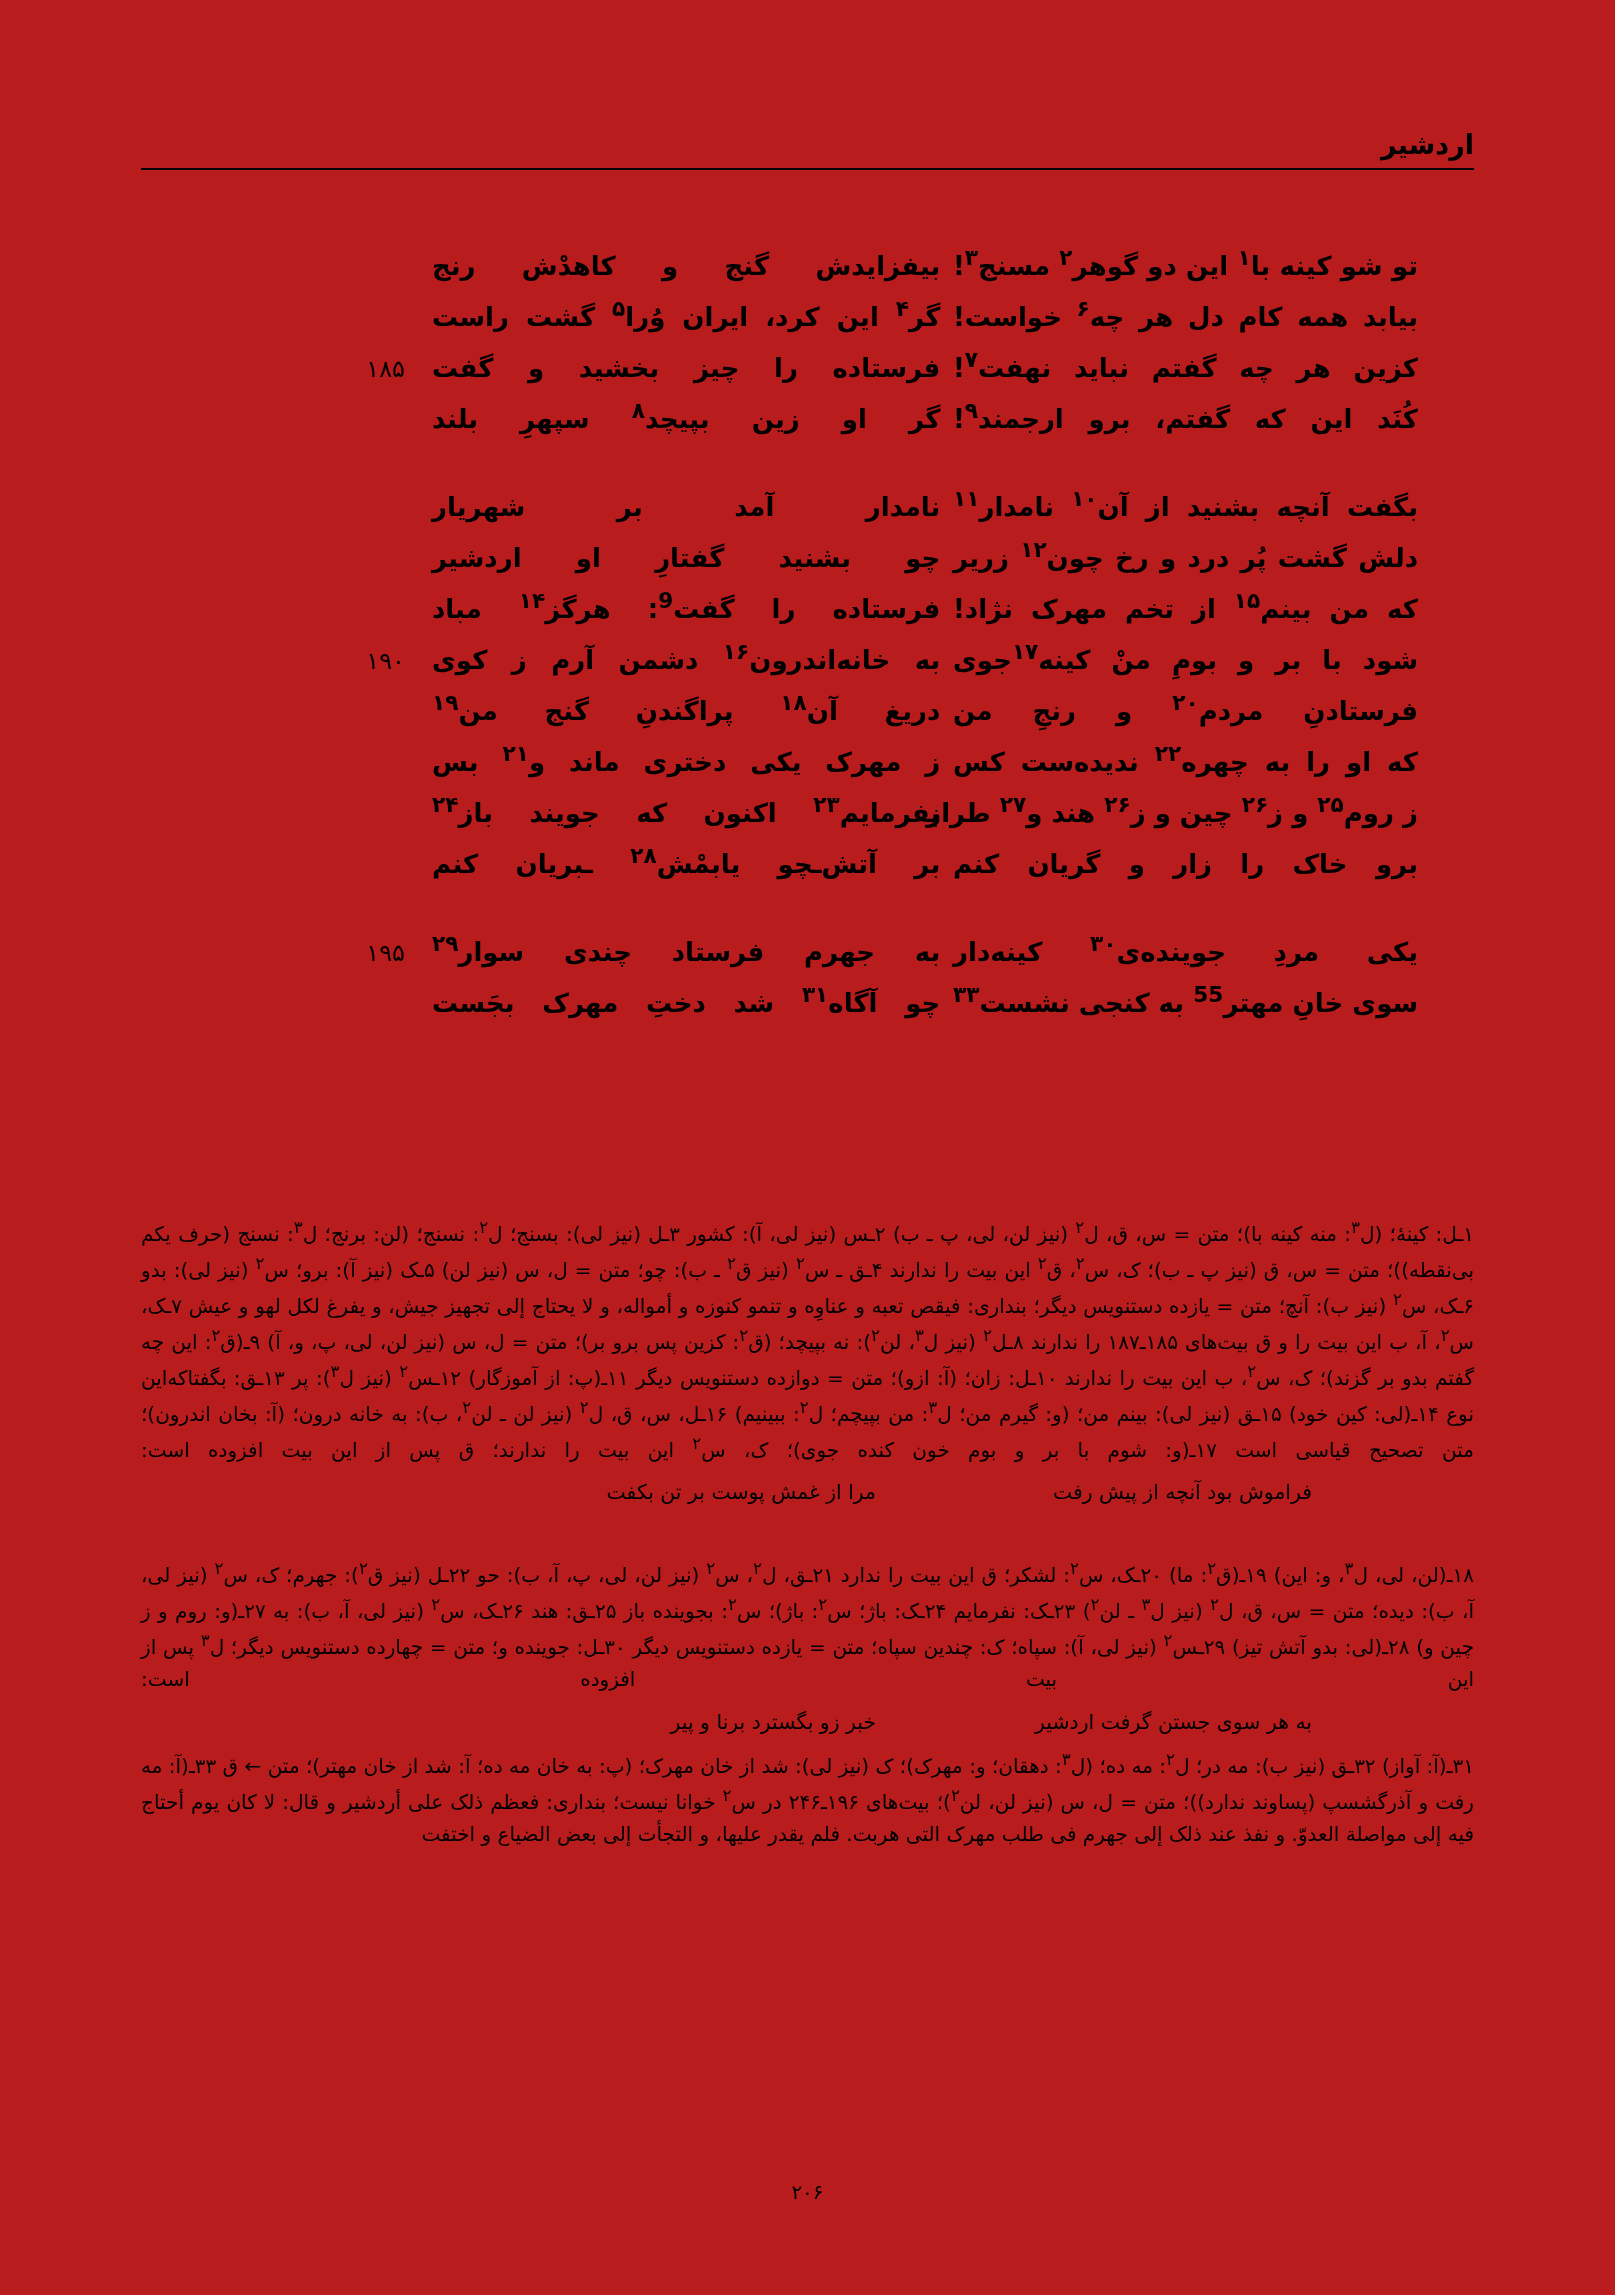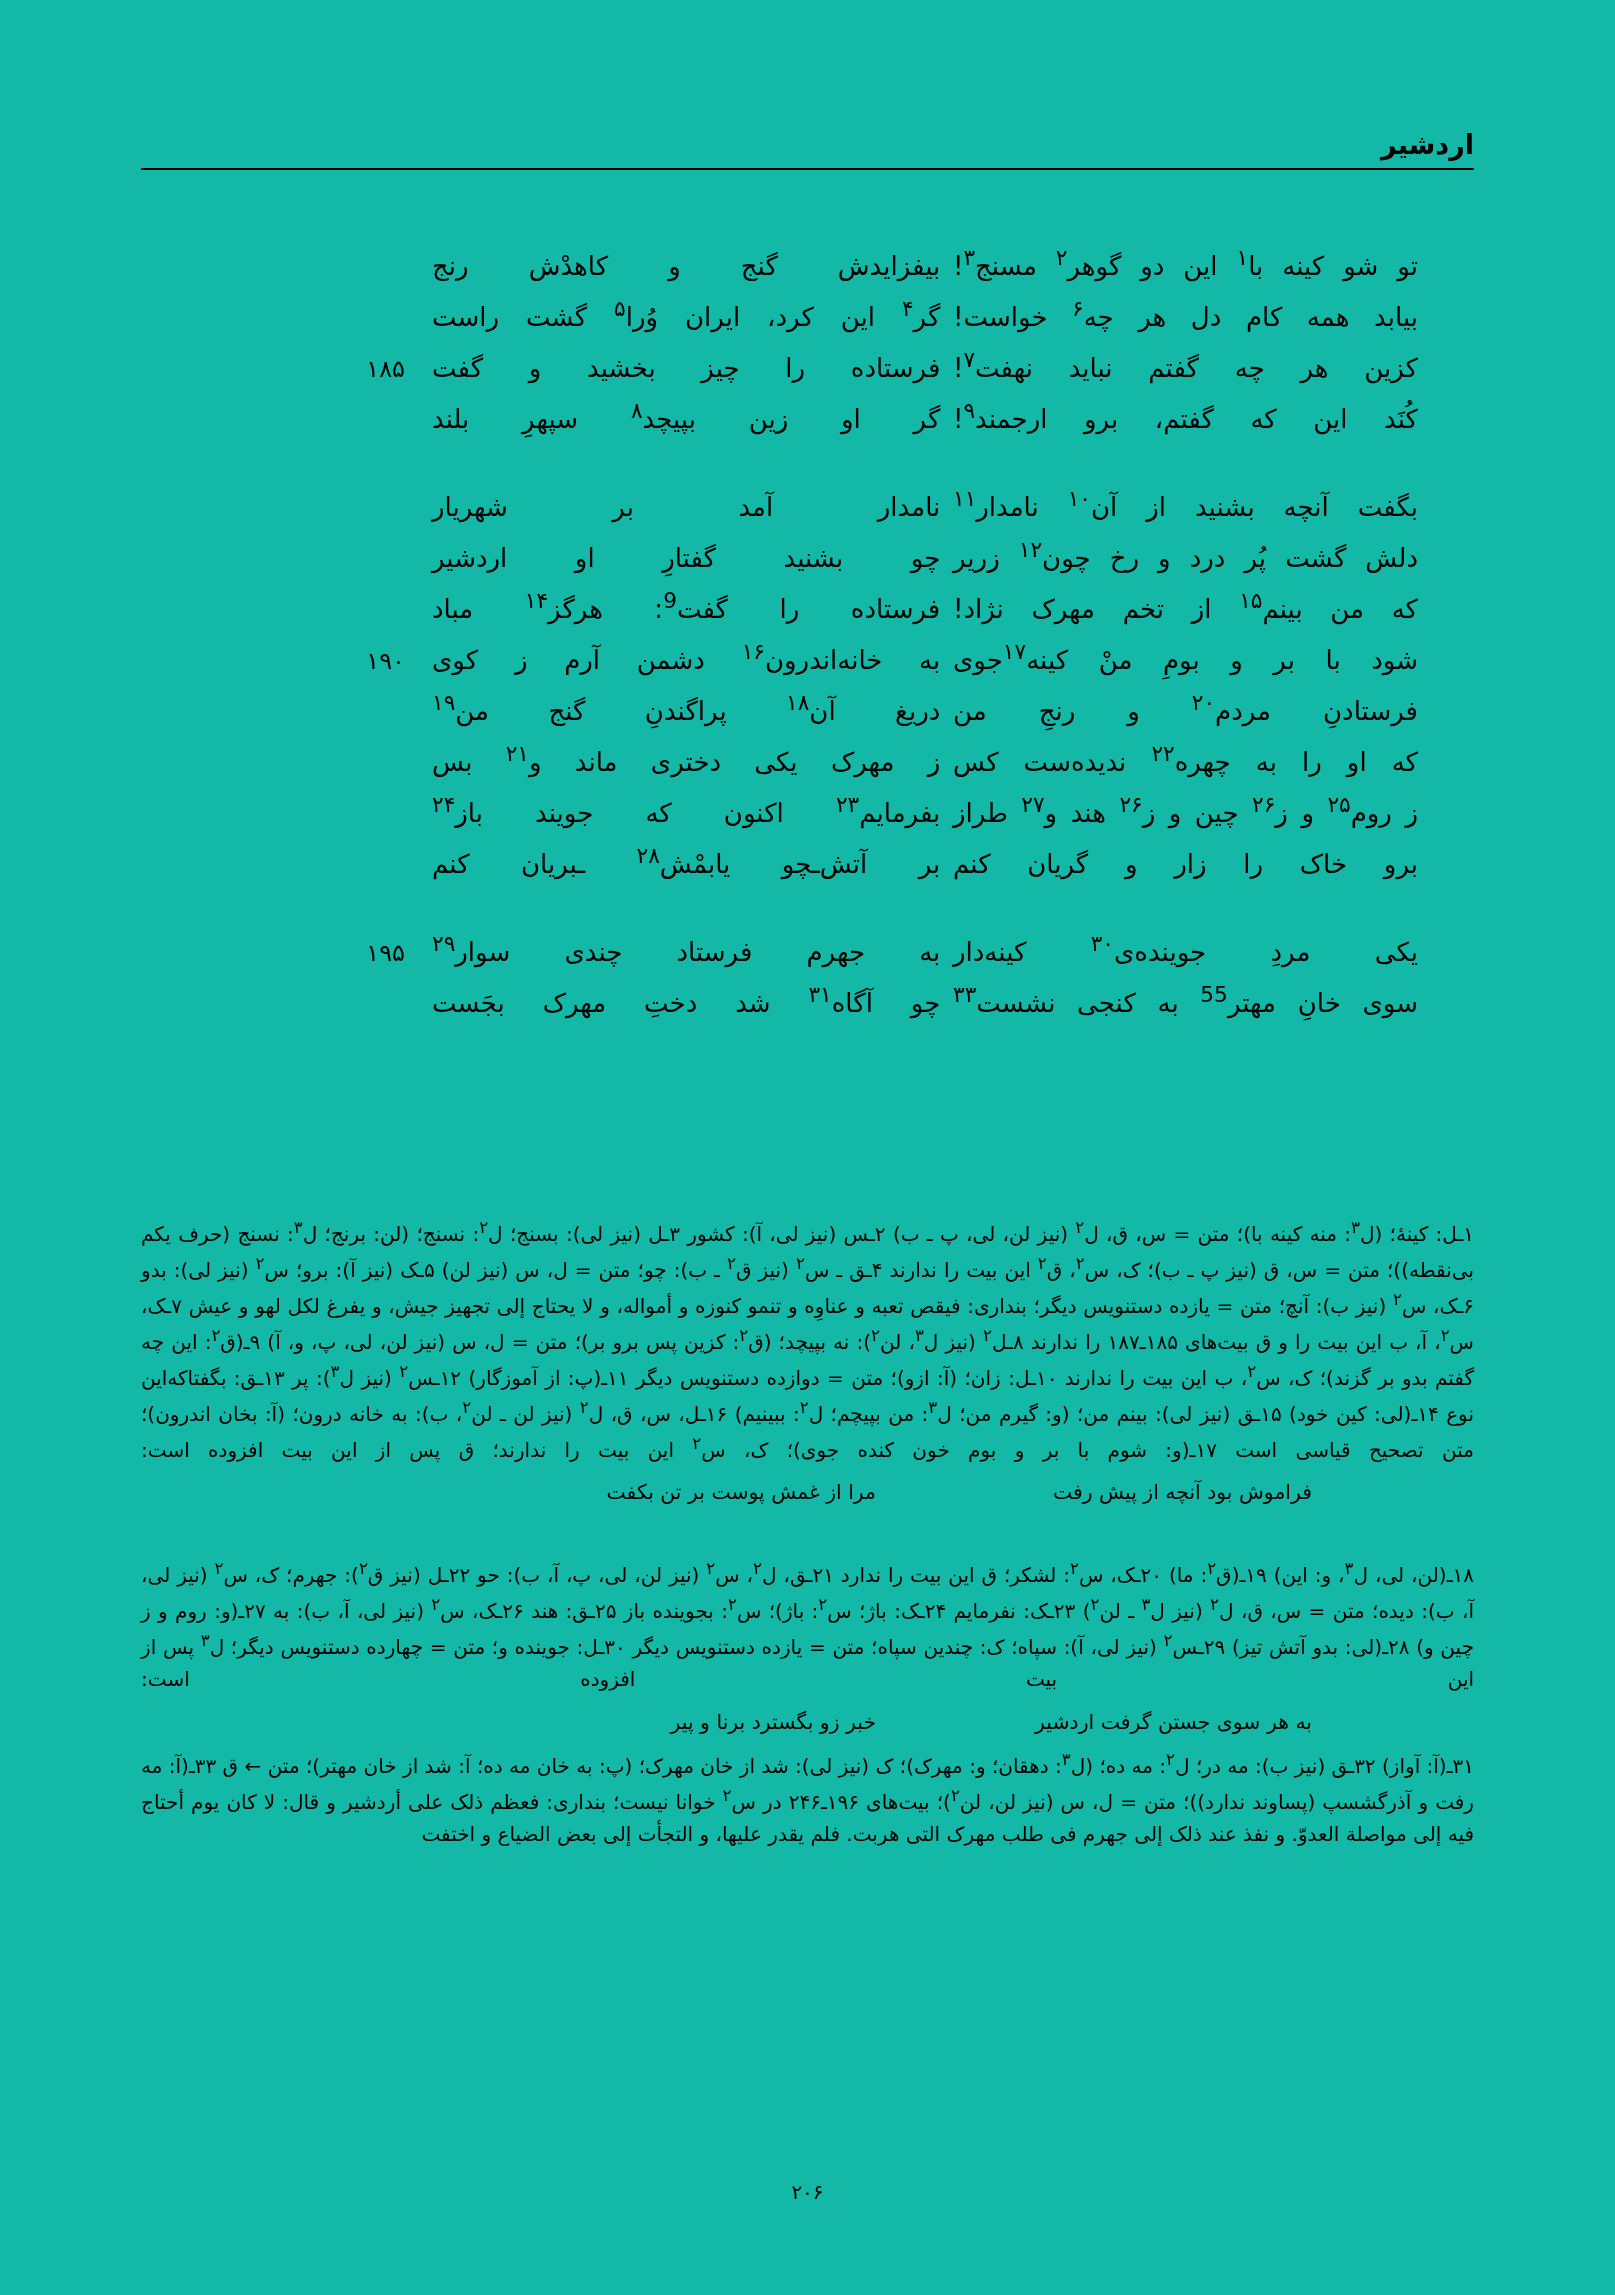--- a/index.html
+++ b/index.html
@@ -9,21 +9,21 @@
     background: #ffffff;
   }
   body {
     font-family: "DejaVu Sans", "Liberation Sans", sans-serif;
     color: #000000;
   }
   .page {
     position: relative;
     width: 1615px;
     height: 2295px;
-    background: #14b8a6;
+    background: #b91c1c;
     margin: 0 auto;
     overflow: hidden;
     box-sizing: border-box;
   }
 
   
   .header-zone {
     position: absolute;
     top: 131px;
     right: 141px;
@@ -83,20 +83,21 @@
     box-sizing: border-box;
   }
   .hemistich.second {
     text-align: right;
     padding-right: 56px;
     box-sizing: border-box;
   }
   .hemistich.spread {
     text-align: justify;
     text-align-last: justify;
+    font-weight: bold;
   }
 
   
   .apparatus-zone {
     position: absolute;
     top: 1168px;
     right: 141px;
     left: 141px;
     font-size: 20px;
     line-height: 1.62;

